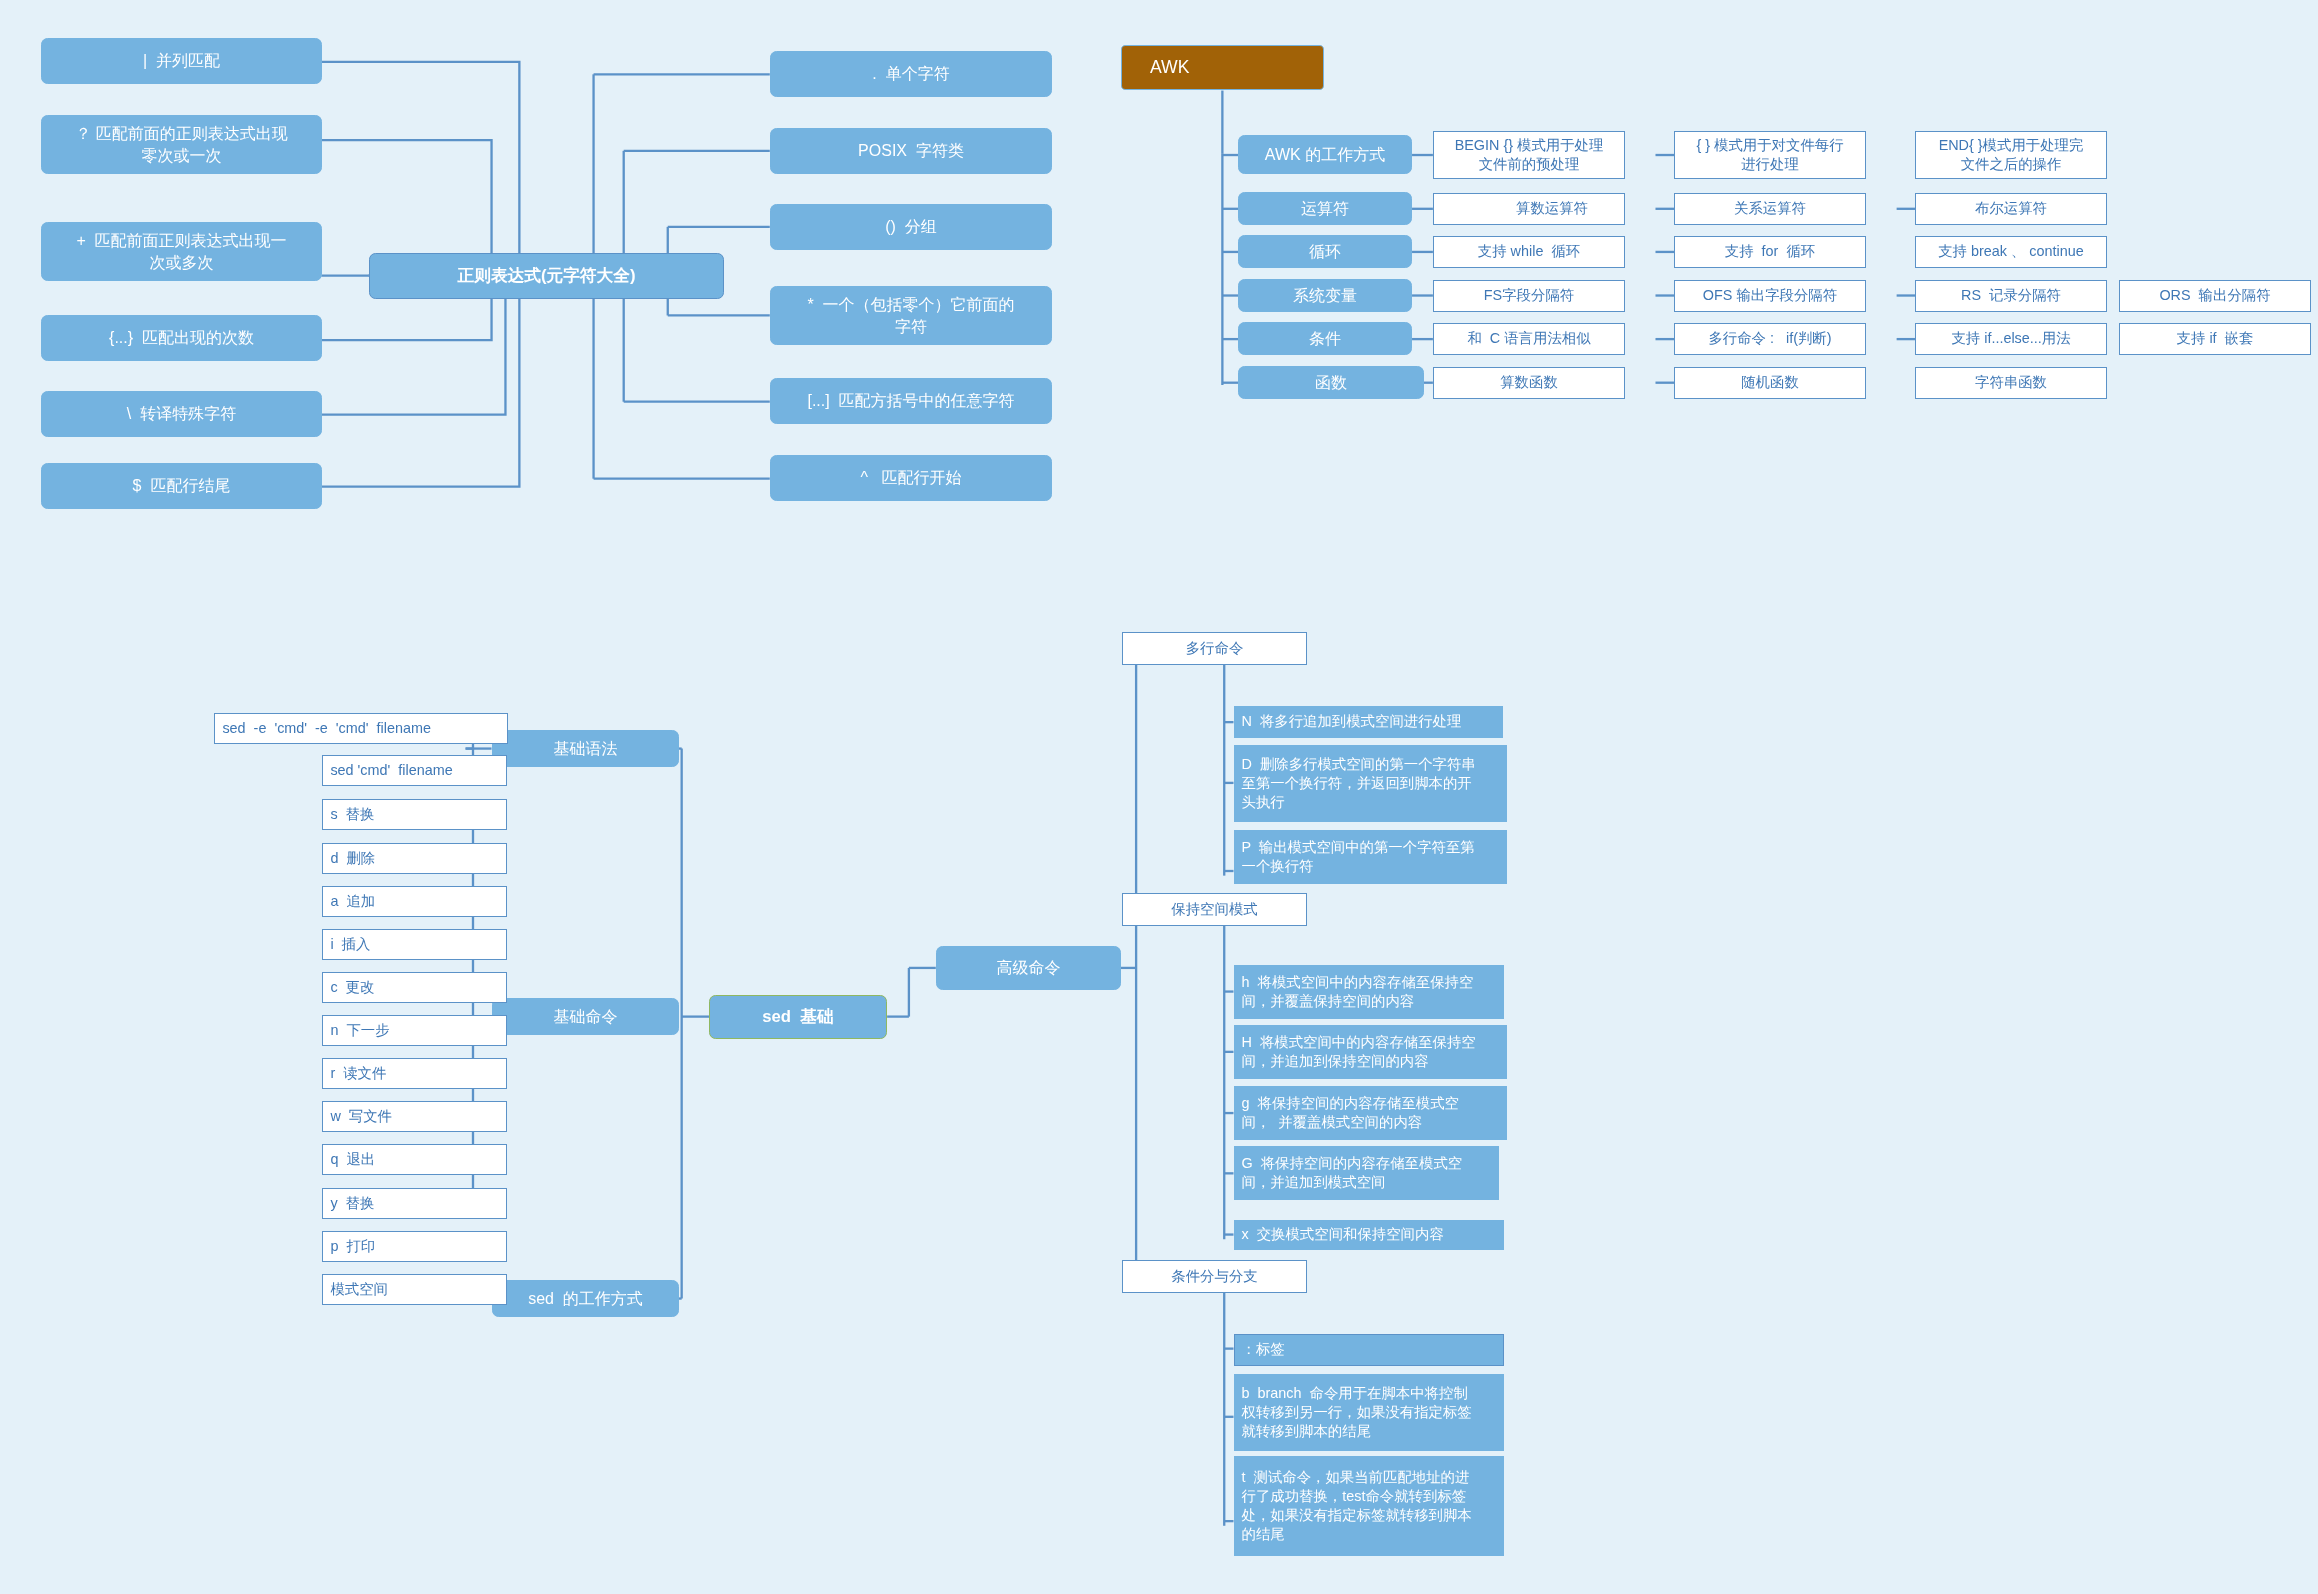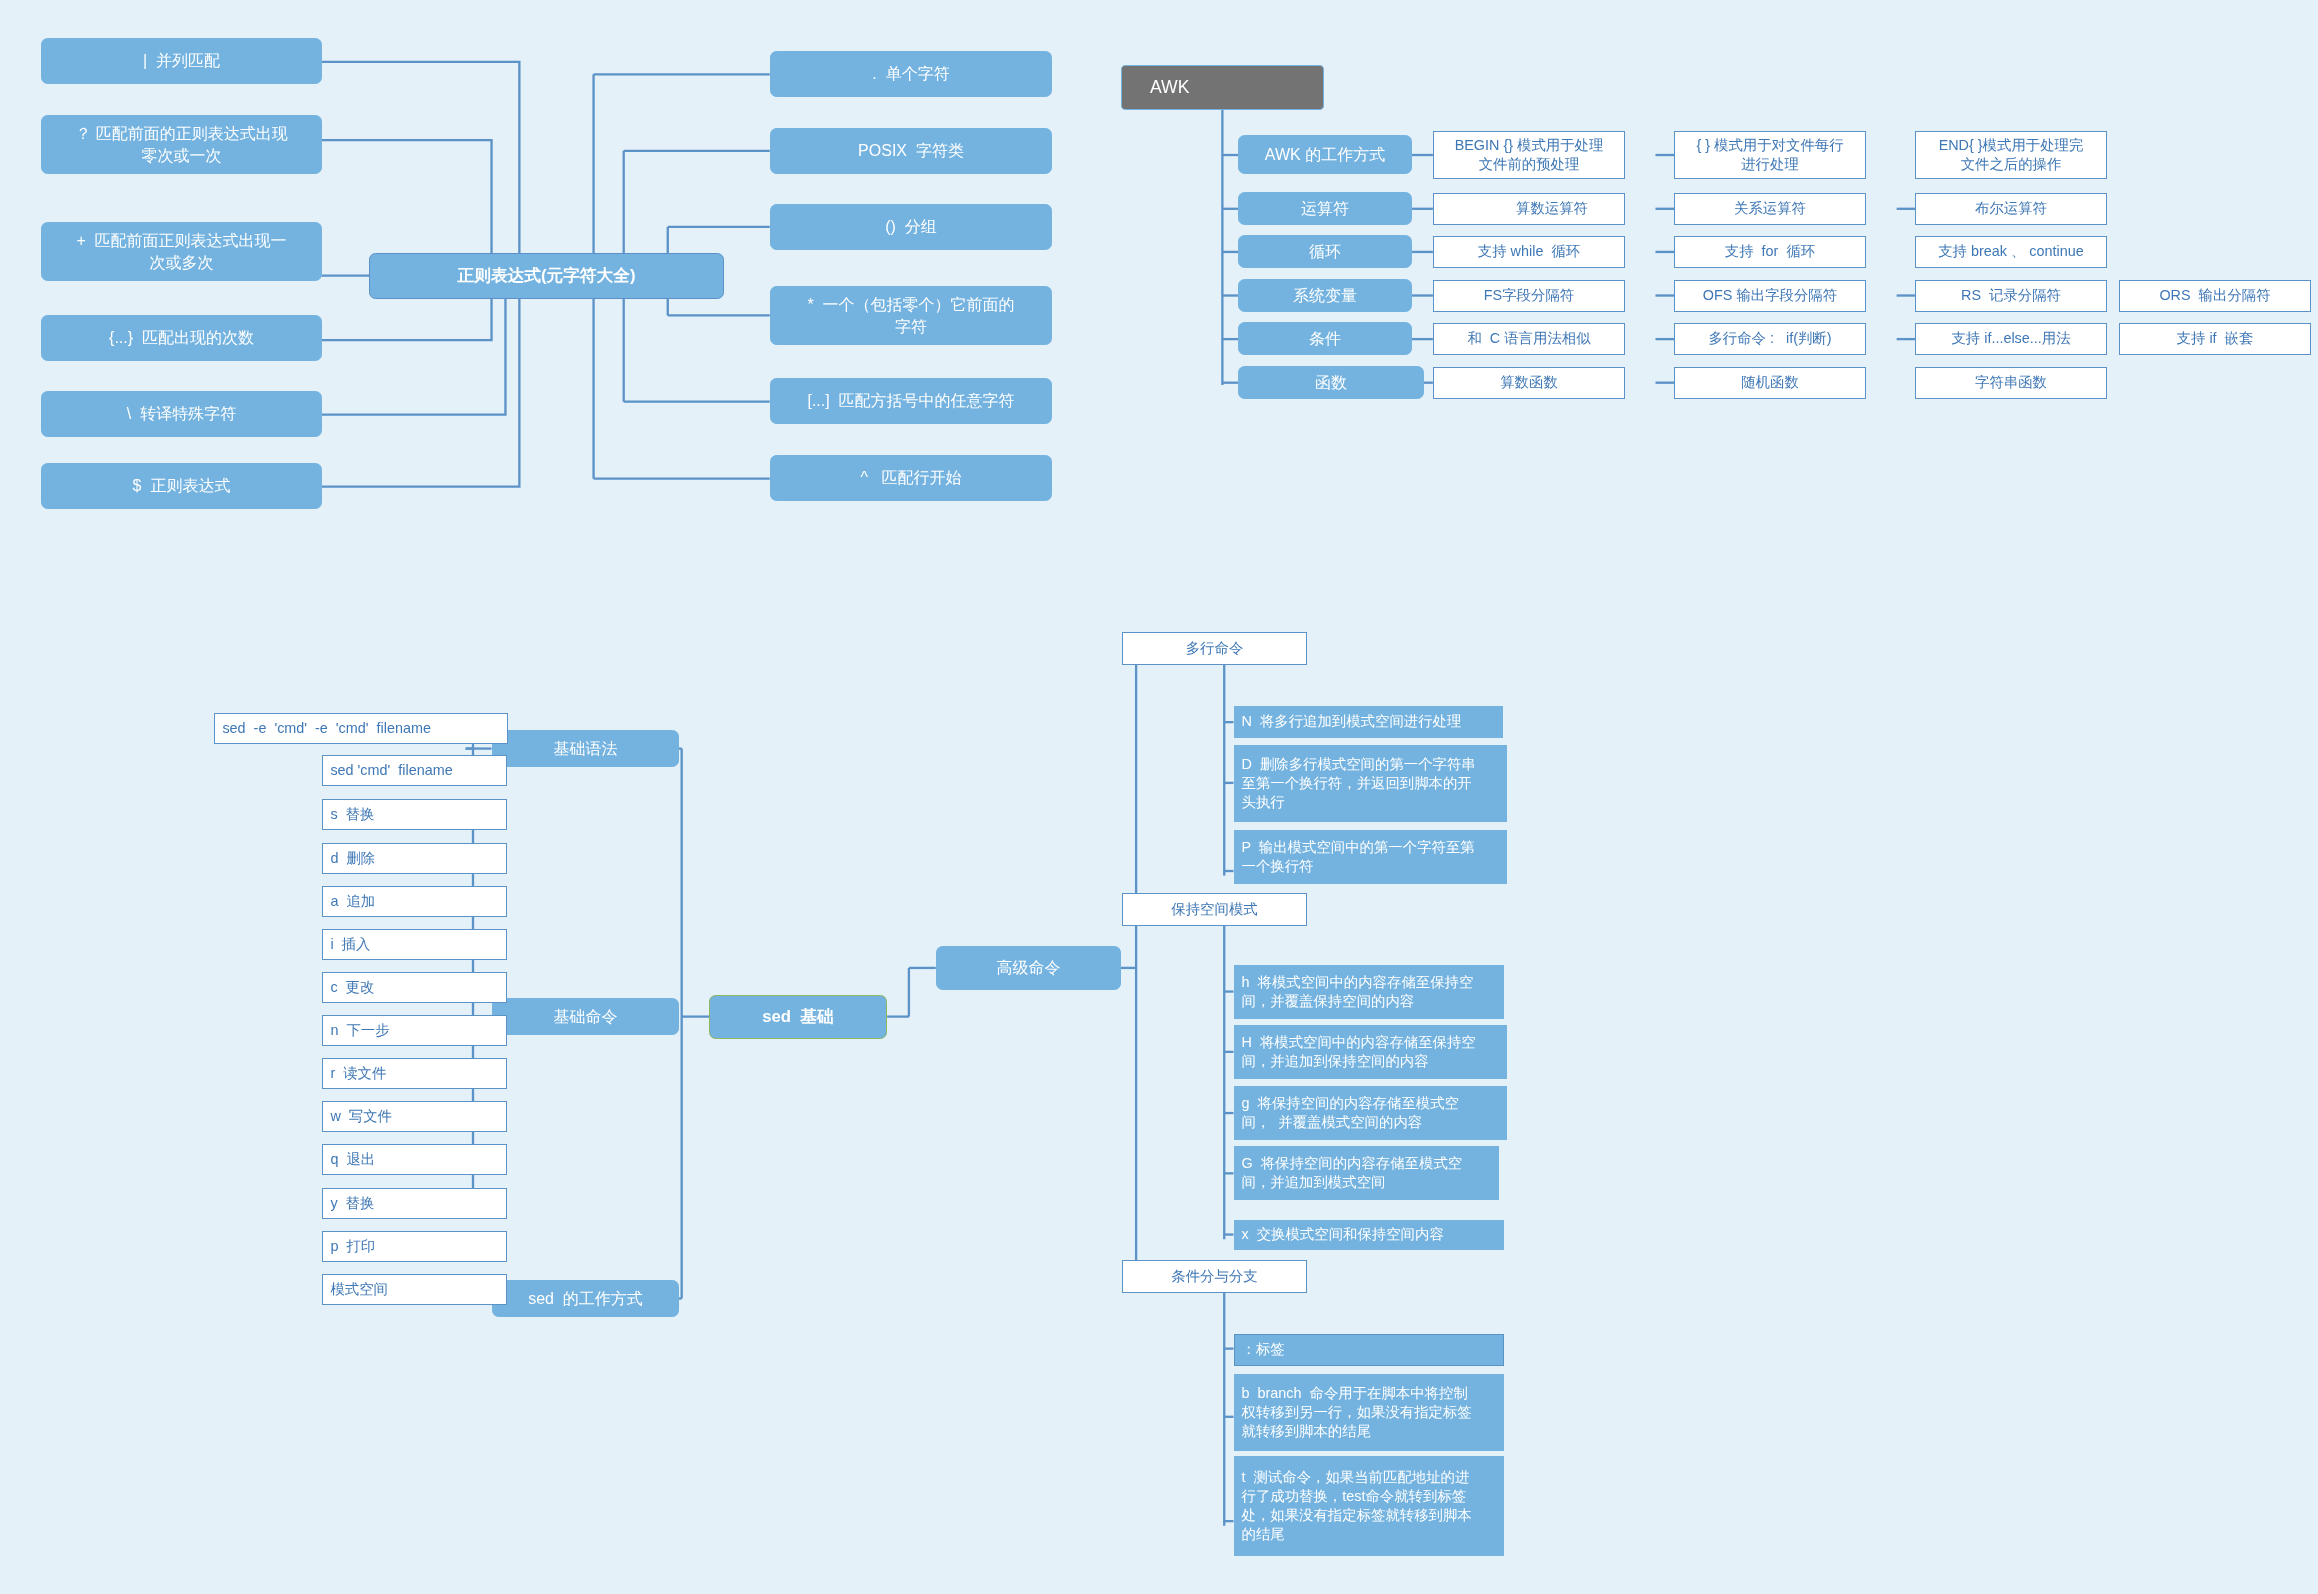--- a/index.html
+++ b/index.html
@@ -60,28 +60,27 @@
   }
   .n-green{
     background:#74b3e0;
     color:#ffffff;
     border:1.4px solid #8fb861;
     border-radius:6.5px;
     font-size:16.7px;
     font-weight:bold;
   }
   .n-awkroot{
-    background:#737373;
+    background:#a16207;
     color:#ffffff;
     border:0.9px solid #74b3e0;
     border-radius:4.6px;
     font-size:17.6px;
     justify-content:flex-start;
     padding-left:28px;
-    margin-top:20px;
   }
   .n-sedcmd{
     background:#ffffff;color:#3e77b5;border:1.4px solid #5b92c8;border-radius:0;
     font-size:14.4px;justify-content:flex-start;text-align:left;padding:1.9px 7.4px;margin-left:41px;
   }
 </style>
 </head>
 <body>
 
 <div id="canvas">
@@ -203,21 +202,21 @@
     </g>
   </svg>
 
   <div class="node n-fill" style="left:41px;top:38px;width:281px;height:46px;">|  并列匹配</div>
   <div class="node n-fill" style="left:41px;top:115px;width:281px;height:59px;">？ 匹配前面的正则表达式出现
 零次或一次</div>
   <div class="node n-fill" style="left:41px;top:222px;width:281px;height:59px;">+  匹配前面正则表达式出现一
 次或多次</div>
   <div class="node n-fill" style="left:41px;top:315px;width:281px;height:46px;">{...}  匹配出现的次数</div>
   <div class="node n-fill" style="left:41px;top:391px;width:281px;height:46px;">\  转译特殊字符</div>
-  <div class="node n-fill" style="left:41px;top:463px;width:281px;height:46px;">$  正则表达式</div>
+  <div class="node n-fill" style="left:41px;top:463px;width:281px;height:46px;">$  匹配行结尾</div>
 
   <div class="node n-root" style="left:369px;top:253px;width:355px;height:46px;">正则表达式(元字符大全)</div>
 
   <div class="node n-fill" style="left:770px;top:51px;width:282px;height:46px;">.  单个字符</div>
   <div class="node n-fill" style="left:770px;top:128px;width:282px;height:46px;">POSIX  字符类</div>
   <div class="node n-fill" style="left:770px;top:204px;width:282px;height:46px;">()  分组</div>
   <div class="node n-fill" style="left:770px;top:286px;width:282px;height:59px;">*  一个（包括零个）它前面的
 字符</div>
   <div class="node n-fill" style="left:770px;top:378px;width:282px;height:46px;">[...]  匹配方括号中的任意字符</div>
   <div class="node n-fill" style="left:770px;top:455px;width:282px;height:46px;">^   匹配行开始</div>

